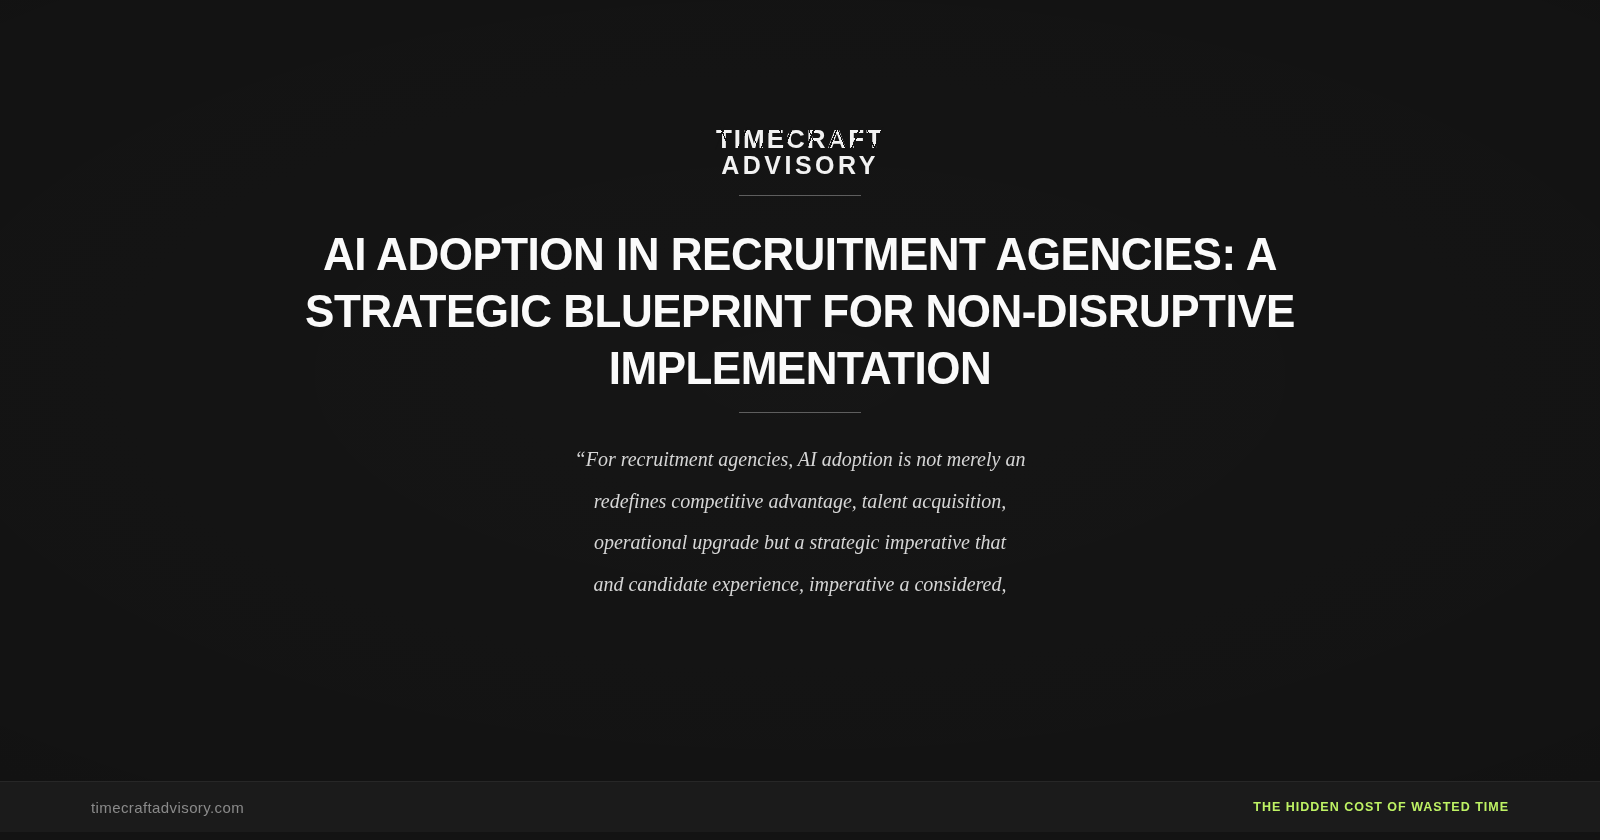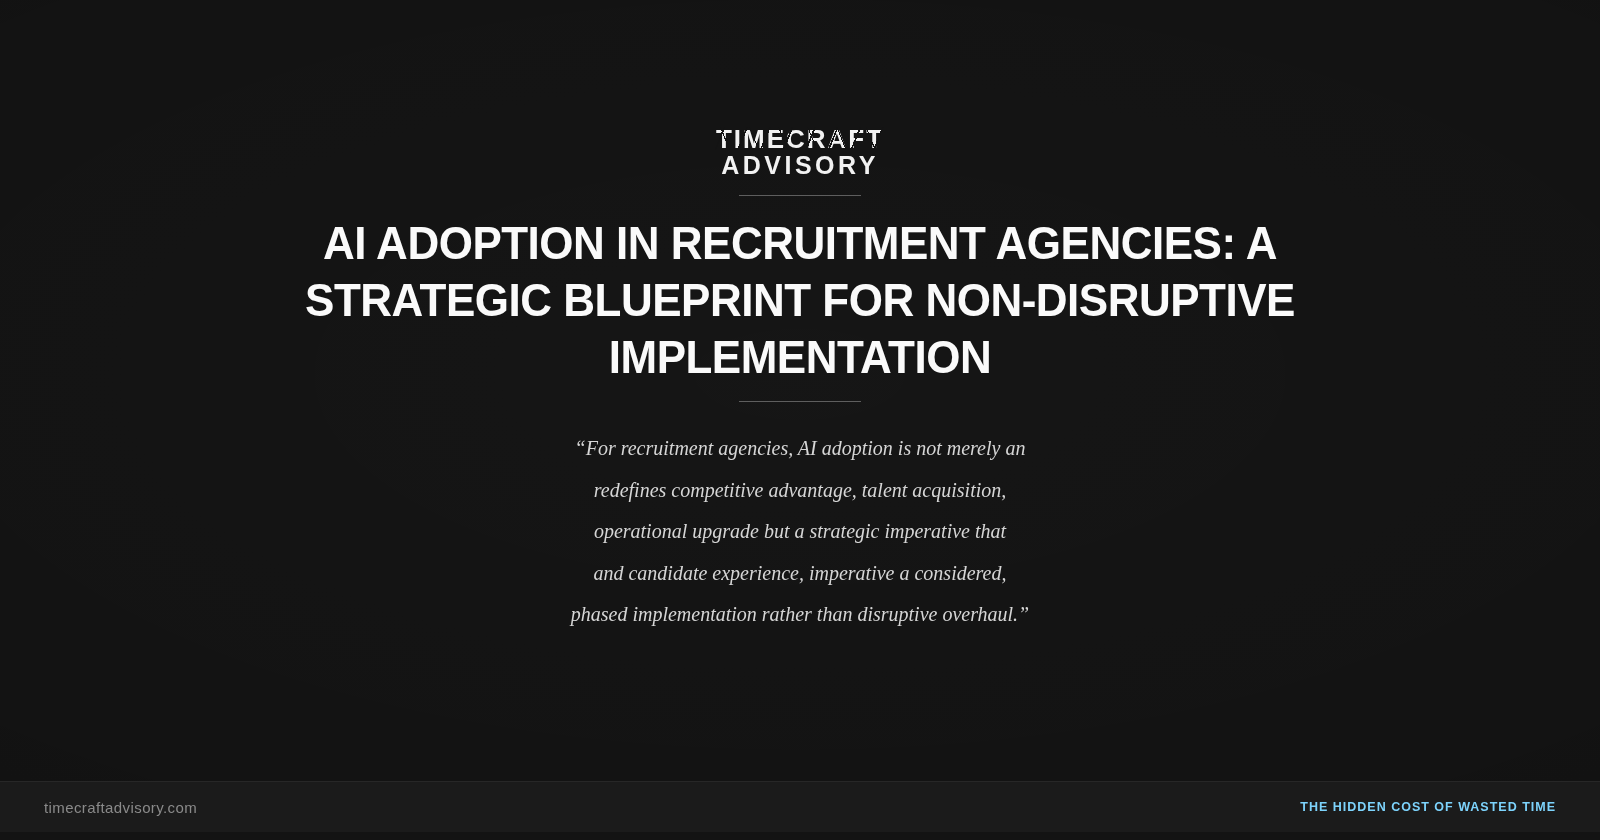--- a/index.html
+++ b/index.html
@@ -56,21 +56,21 @@
   }
   .divider {
     width: 122px;
     height: 1px;
     background: #5e5e5e;
     border: none;
   }
   .divider-logo { margin-top: 17px; }
   .divider-title { margin-top: 16px; }
   
-  .title-block { margin-top: 18px; }
+  .title-block { margin-top: 29px; }
   .title-line {
     font-size: 44px;
     font-weight: 700;
     letter-spacing: -0.5px;
     line-height: 57px;
     color: #fafafa;
     white-space: nowrap;
     transform: scaleY(1.04);
   }
   
@@ -86,31 +86,31 @@
   
   .footer {
     position: absolute;
     left: 0; right: 0; bottom: 0;
     height: 51px;
     background: #1b1b1b;
     border-top: 1px solid #272727;
     display: flex;
     align-items: center;
     justify-content: space-between;
-    padding: 0 44px;
+    padding: 0 91px;
   }
   .footer-site {
     font-size: 15px;
     color: #8a8a8a;
     letter-spacing: 0.4px;
   }
   .footer-tagline {
     font-size: 12.5px;
     font-weight: 600;
-    color: #7dd3fc;
+    color: #bef264;
     letter-spacing: 1px;
     text-transform: uppercase;
   }
 </style>
 </head>
 <body>
 
 <div class="slide">
   <div class="content">
 
@@ -128,21 +128,20 @@
       <div class="title-line">IMPLEMENTATION</div>
     </div>
 
     <hr class="divider divider-title">
 
     <blockquote class="quote-block">
       <div class="quote-line">“For recruitment agencies, AI adoption is not merely an</div>
       <div class="quote-line">redefines competitive advantage, talent acquisition,</div>
       <div class="quote-line">operational upgrade but a strategic imperative that</div>
       <div class="quote-line">and candidate experience, imperative a considered,</div>
-      <div class="quote-line">phased implementation rather than disruptive overhaul.”</div>
     </blockquote>
 
   </div>
 
   <div class="footer">
     <span class="footer-site">timecraftadvisory.com</span>
     <span class="footer-tagline">THE HIDDEN COST OF WASTED TIME</span>
   </div>
 </div>
 

